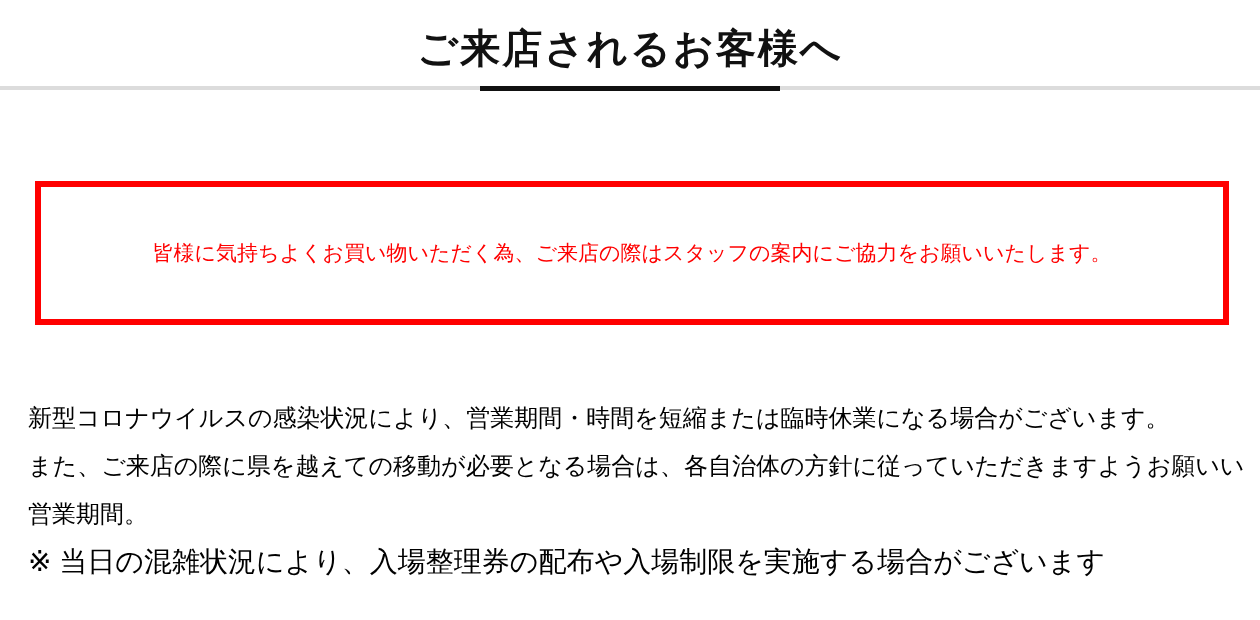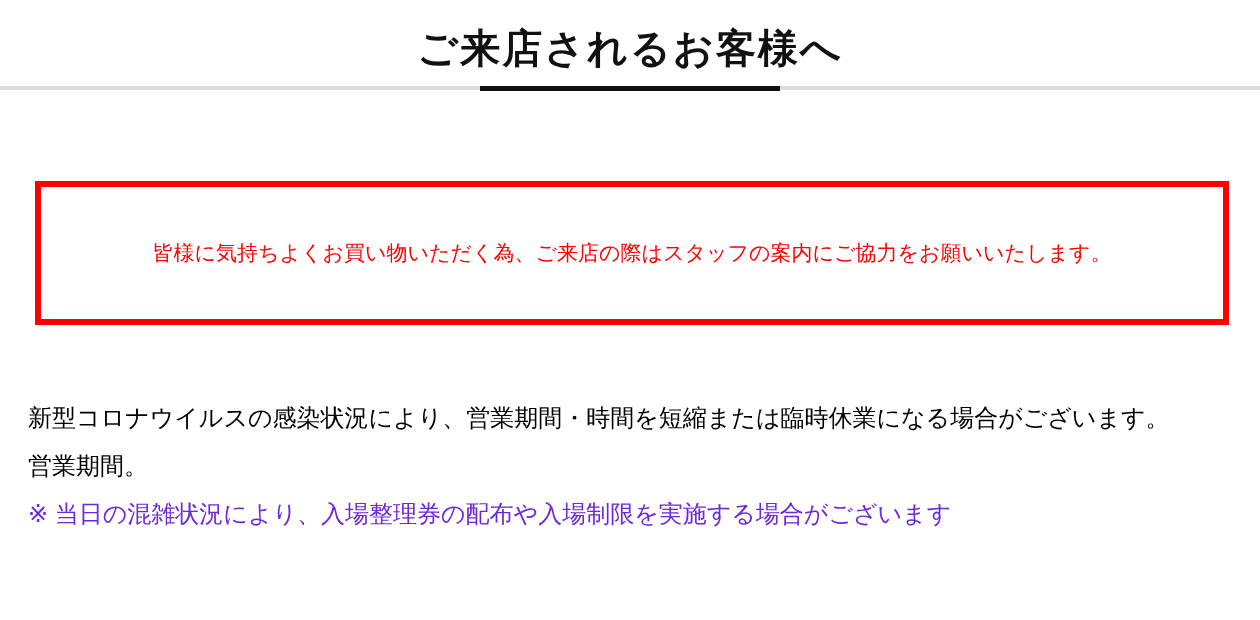--- a/index.html
+++ b/index.html
@@ -66,40 +66,41 @@
     top: 394px;
     width: 1210px;
   }
   .body-line {
     font-size: 24px;
     line-height: 48px;
     color: #000000;
     white-space: nowrap;
   }
   .note-line {
-    font-size: 24px;
+    font-size: 28px;
     line-height: 48px;
-    color: #6d28d9;
+    color: #000000;
     white-space: nowrap;
   }
 </style>
 </head>
 <body>
 
 <div class="page">
 
   <h1 class="page-title">ご来店されるお客様へ</h1>
 
   <div class="section-divider"></div>
 
   <div class="title-underline"></div>
 
   <div class="notice-box">
     <p class="notice-text">皆様に気持ちよくお買い物いただく為、ご来店の際はスタッフの案内にご協力をお願いいたします。</p>
   </div>
 
   <div class="body-text">
     <div class="body-line">新型コロナウイルスの感染状況により、営業期間・時間を短縮または臨時休業になる場合がございます。</div>
+    <div class="body-line">また、ご来店の際に県を越えての移動が必要となる場合は、各自治体の方針に従っていただきますようお願いい</div>
     <div class="body-line">営業期間。</div>
     <div class="note-line">※ 当日の混雑状況により、入場整理券の配布や入場制限を実施する場合がございます</div>
   </div>
 
 </div>
 
 </body></html>

